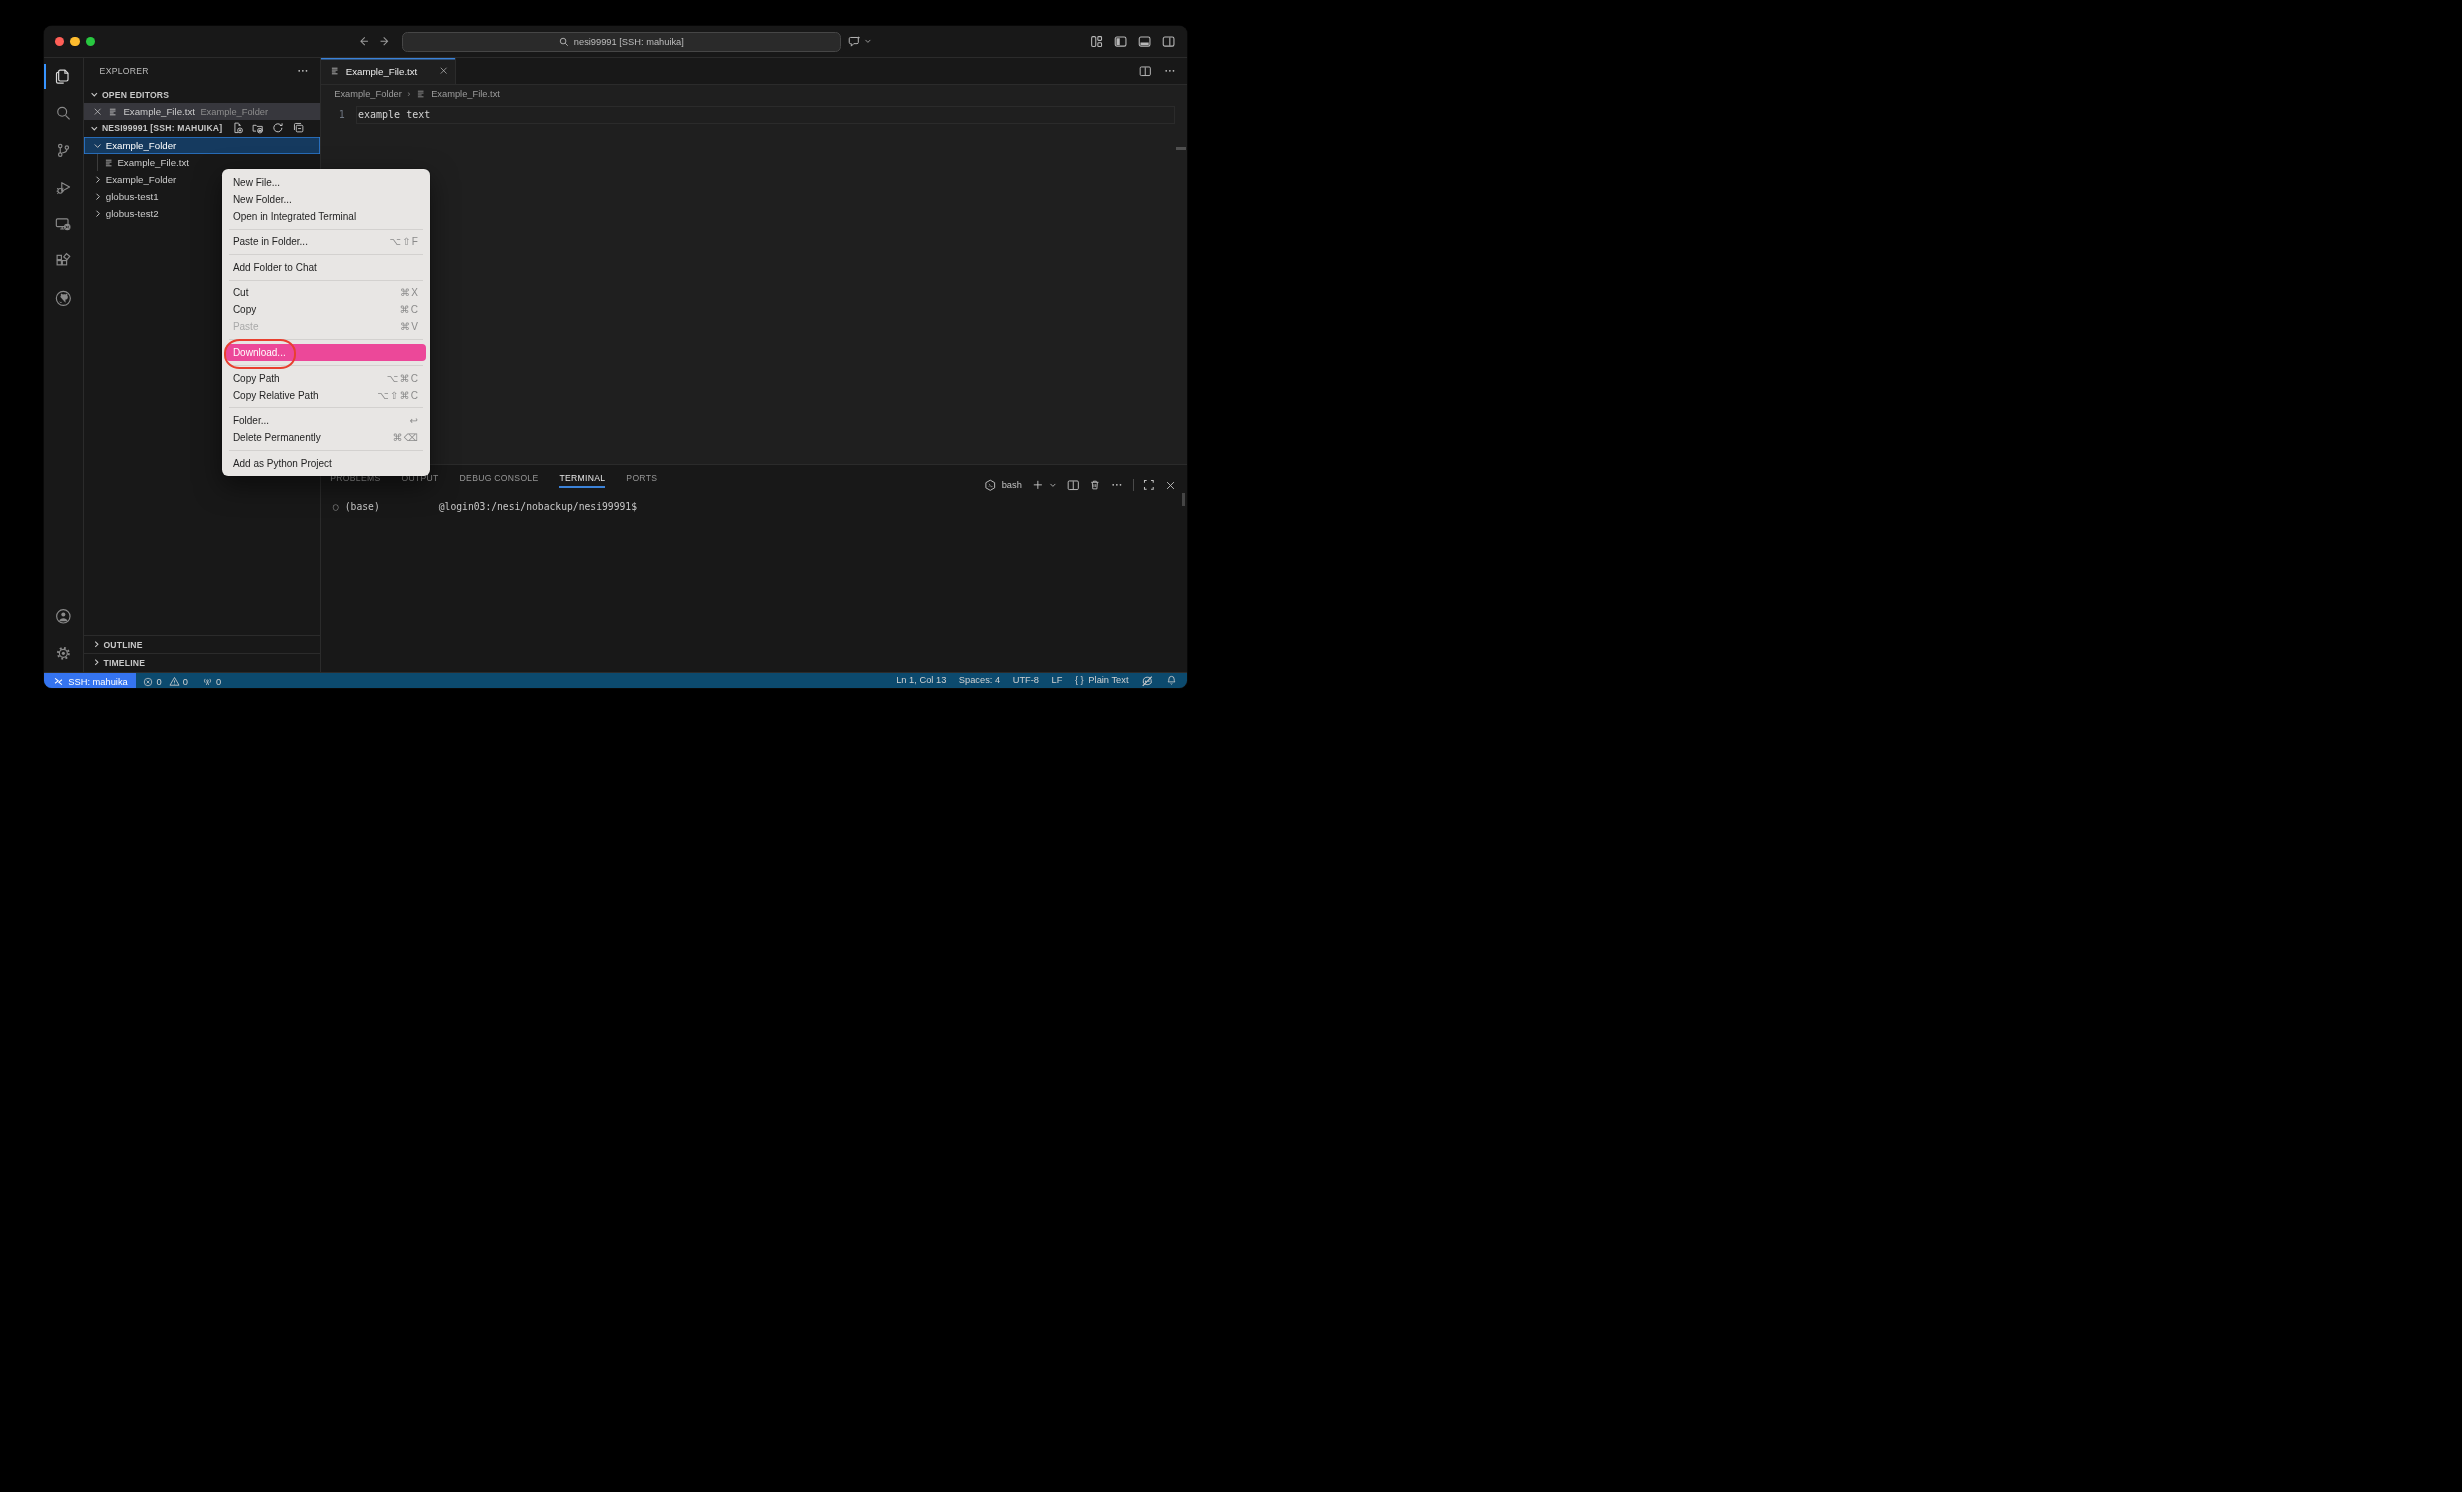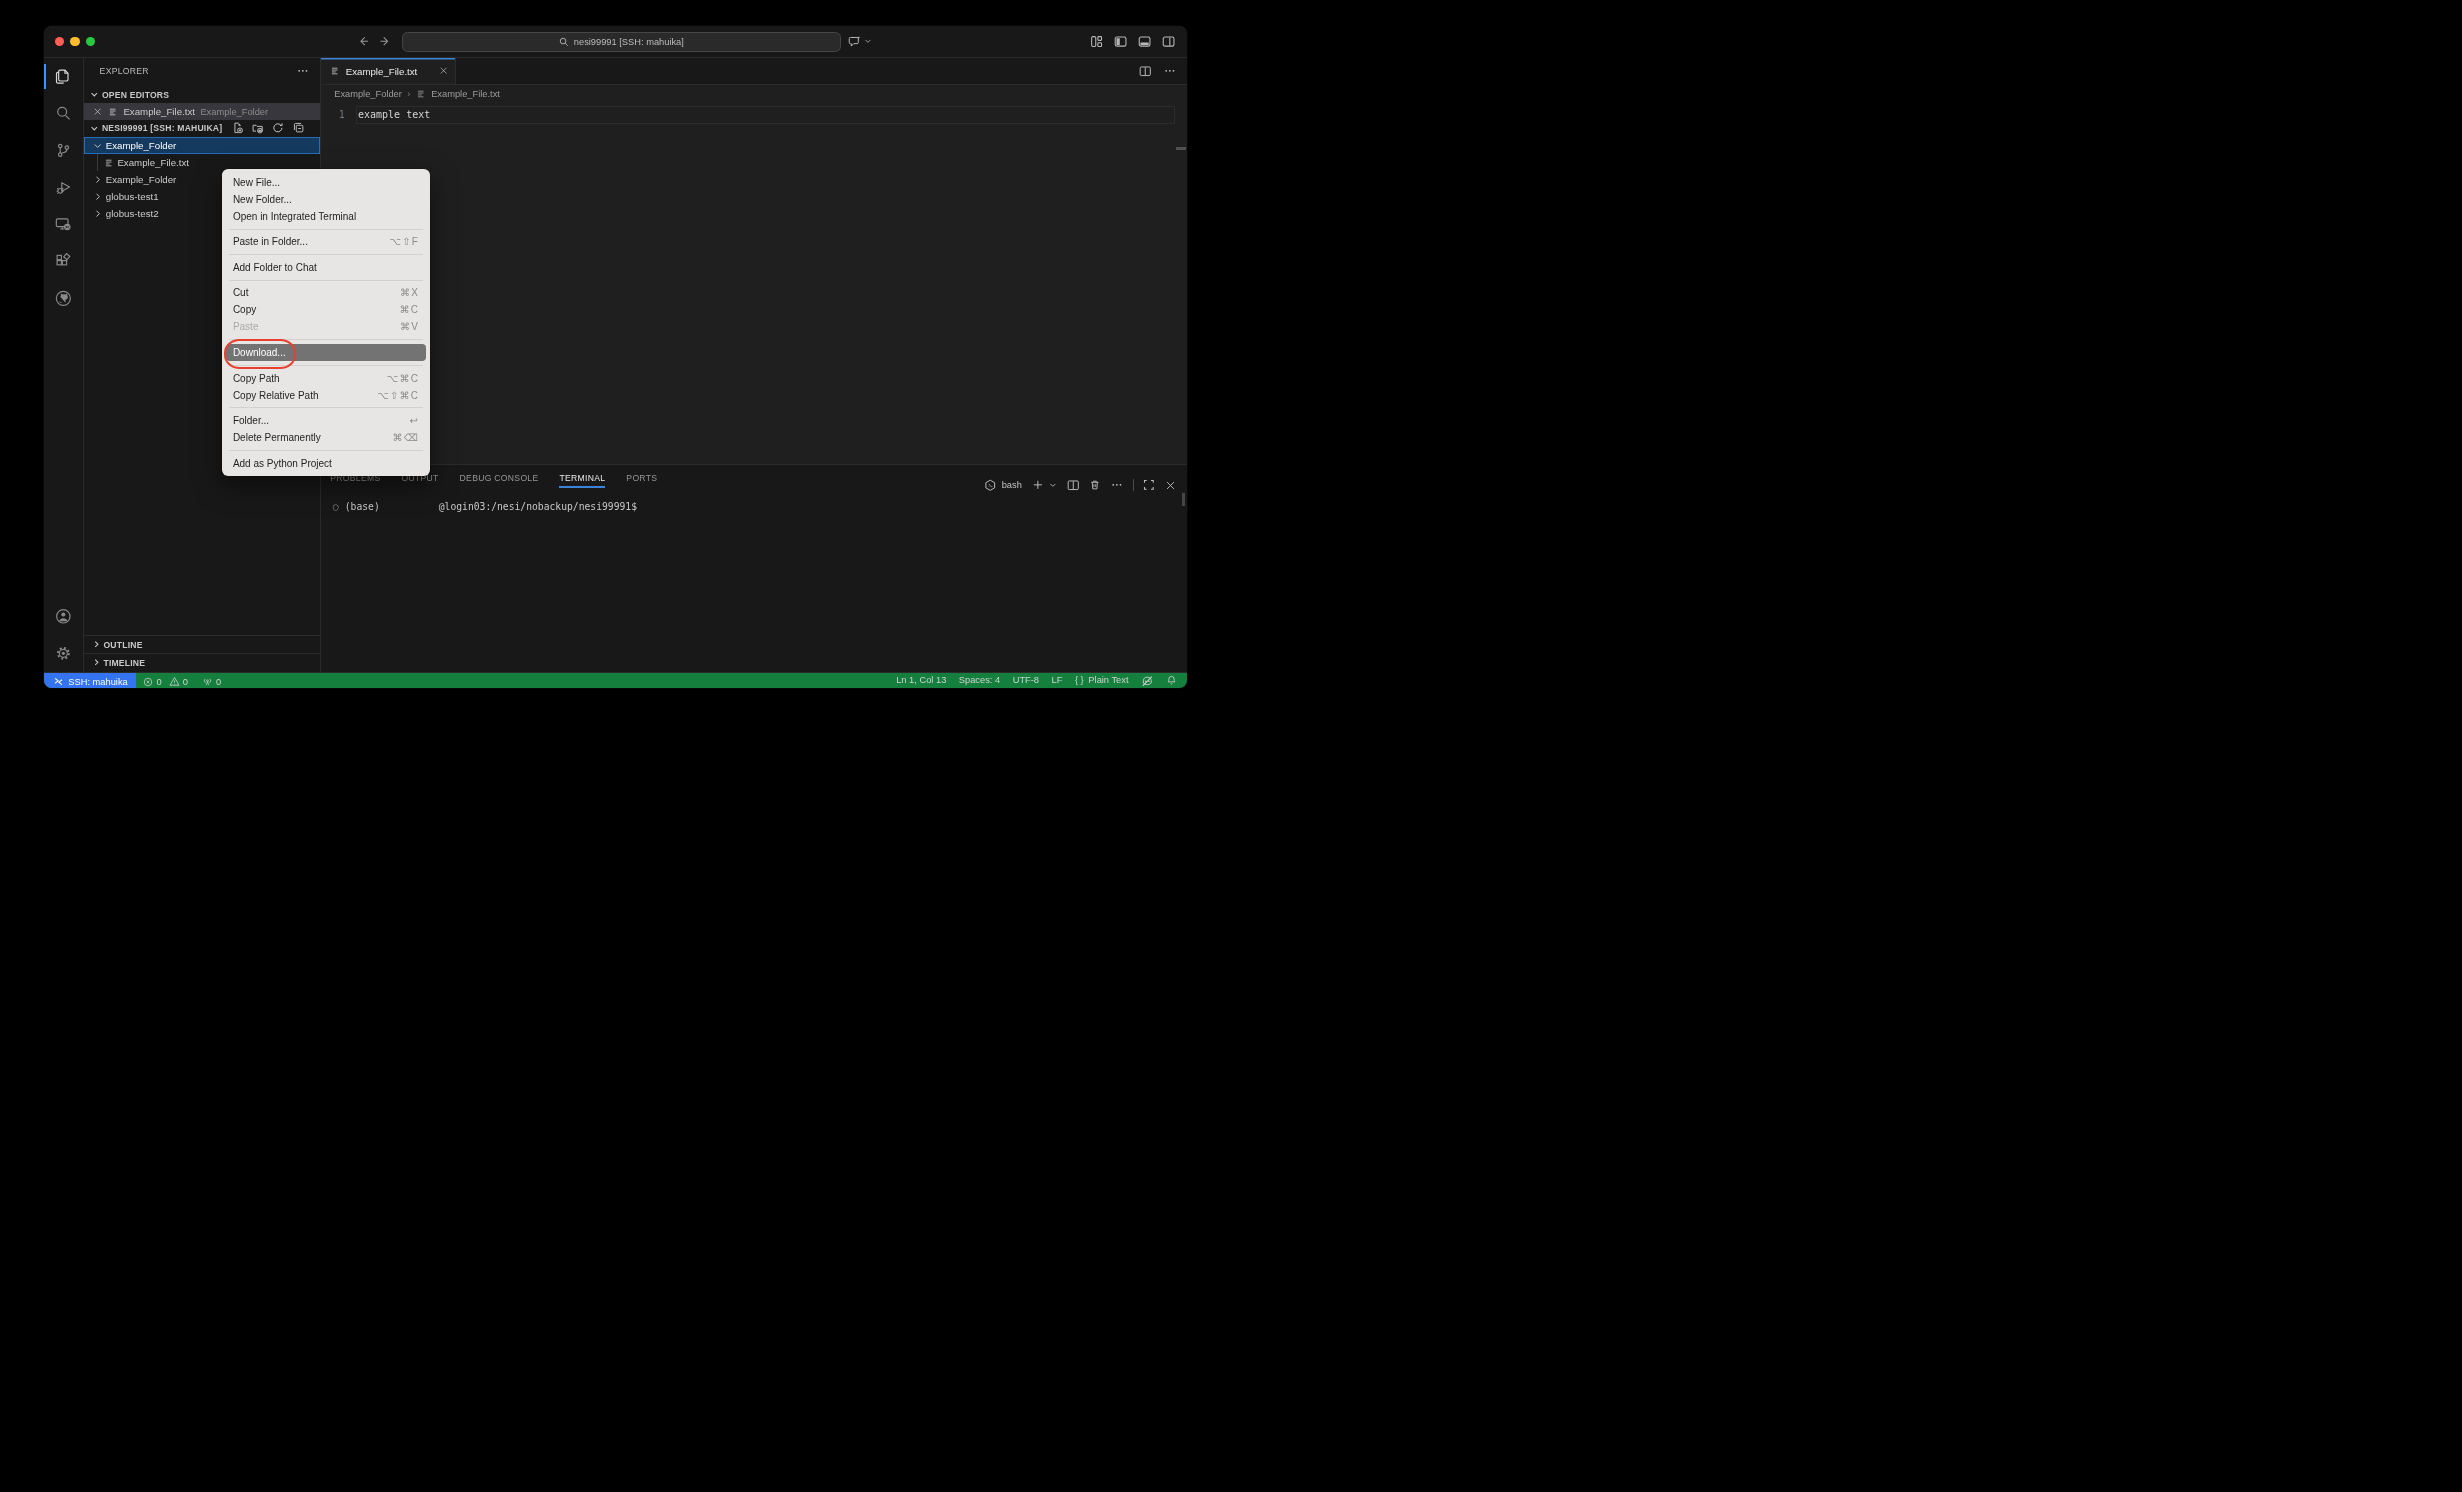--- a/index.html
+++ b/index.html
@@ -78,35 +78,35 @@
   .pactions{margin-left:auto;display:flex;align-items:center;gap:10px;color:#c2c2c2;font-size:9.3px;}
   .pdivider{width:0.8px;height:11.7px;background:#4a4a4a;}
   .shell-label{margin-left:1.6px;}
   .term{padding:9.3px 0 0 11.7px;font-family:"DejaVu Sans Mono","Liberation Mono",monospace;
         font-size:9.7px;color:#c8c8c8;display:flex;align-items:center;}
   .term .bullet{color:#8a8a8a;margin-right:6.2px;}
   .term .gap{display:inline-block;width:59px;}
   .termslider{position:absolute;right:1.6px;top:28px;width:3.9px;height:12.5px;background:#454545;}
 
   
-  .statusbar{height:17px;background:#15803d;border-top:0.8px solid #2b2b2b;display:flex;
+  .statusbar{height:17px;background:#0c4a6e;border-top:0.8px solid #2b2b2b;display:flex;
              align-items:center;font-size:9.3px;color:#d2d2d2;}
   .remote{height:100%;background:#3574f0;color:#fff;display:flex;align-items:center;gap:4.7px;
           padding:0 7.8px 0 8.6px;flex:none;}
   .sb-grp{display:flex;align-items:center;gap:3.1px;}
   .sb-left{display:flex;align-items:center;gap:7.8px;margin-left:7.8px;}
   .sb-right{margin-left:auto;display:flex;align-items:flex-start;gap:12.5px;padding-right:10px;}
 
   
   .ctxmenu{position:absolute;left:178px;top:143px;width:208px;background:#e8e6e4;border-radius:6.2px;
            padding:4.7px 0;box-shadow:0 0 0 0.8px rgba(0,0,0,.14),0 9.3px 26.5px rgba(0,0,0,.5);
            font-size:10px;color:#242424;z-index:50;}
   .mi{height:17px;display:flex;align-items:center;margin:0 3.9px;padding:0 7px;border-radius:3.9px;}
   .mi-s{margin-left:auto;color:#8a8a8a;letter-spacing:1.2px;}
-  .mi.hl{background:#737373;color:#fff;}
+  .mi.hl{background:#ec4899;color:#fff;}
   .mi.dis{color:#a9a9a9;}
   .msep{height:0.8px;background:#d3d1cf;margin:3.9px 7px;}
   .ring{position:absolute;left:1.6px;top:170px;width:72px;height:30px;border:2.7px solid #e8402f;
         border-radius:15.6px/14px;pointer-events:none;z-index:60;box-sizing:border-box;}
 </style>
 </head>
 <body>
 
 <div class="window">
 

